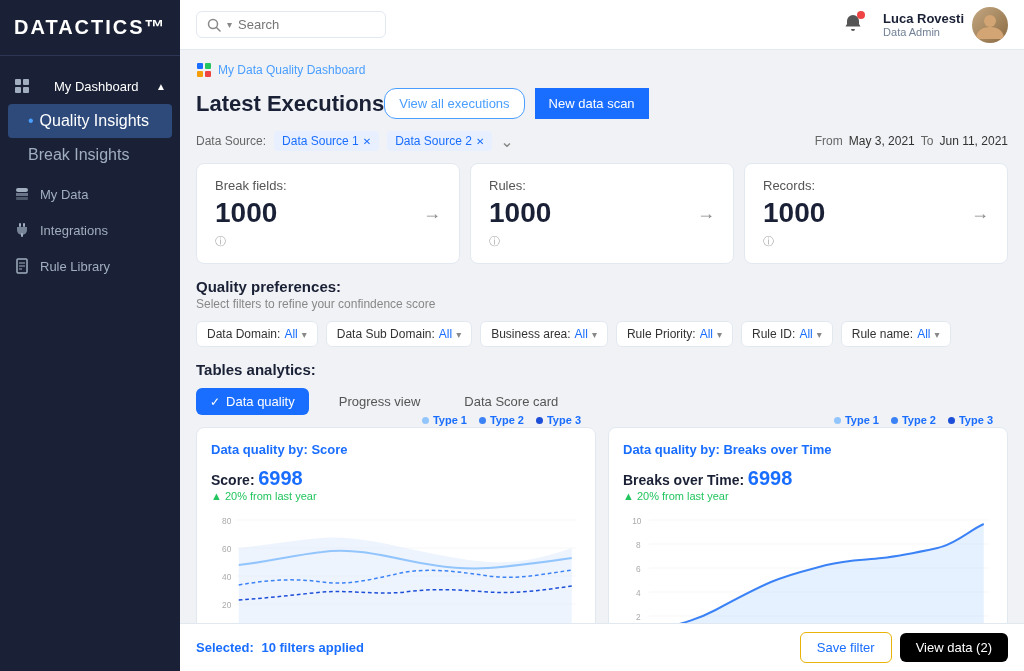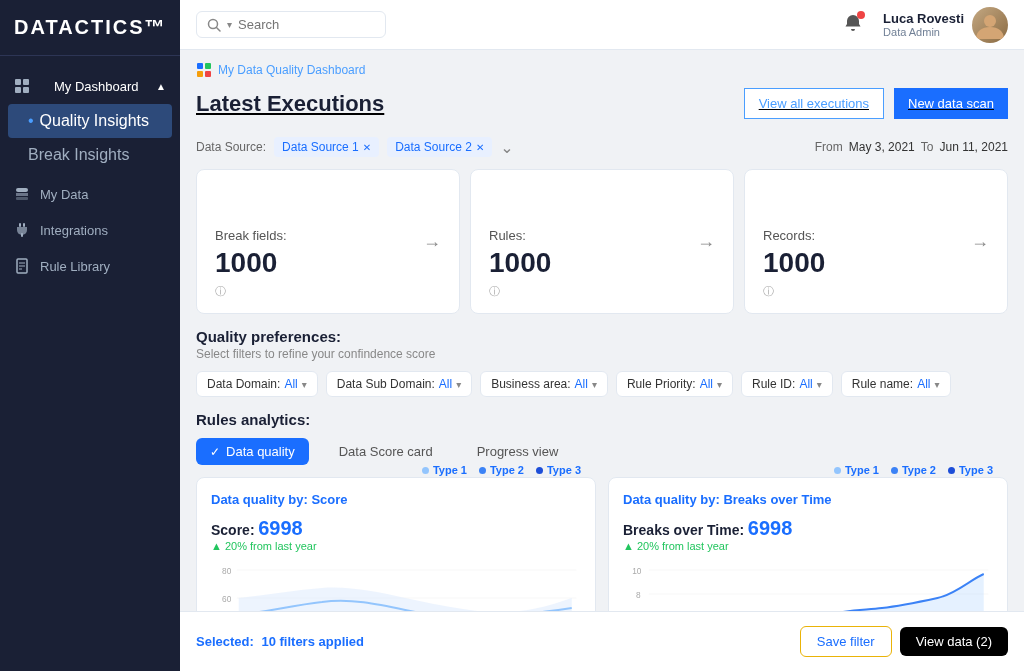--- a/index.html
+++ b/index.html
@@ -28,39 +28,39 @@
     .bell-dot { position: absolute; top: -2px; right: -2px; width: 8px; height: 8px; background: #ef4444; border-radius: 50%; }
     .user-info { display: flex; align-items: center; gap: 8px; }
     .user-name { font-size: 13px; font-weight: 600; color: #1a2035; }
     .user-role { font-size: 11px; color: #718096; }
     .avatar { width: 36px; height: 36px; border-radius: 50%; background: #c4a882; overflow: hidden; display: flex; align-items: center; justify-content: center; font-size: 14px; }
 
     
     .content { flex: 1; overflow-y: auto; padding: 12px 16px; }
     .breadcrumb { display: flex; align-items: center; gap: 6px; margin-bottom: 10px; font-size: 12px; color: #4a9eff; }
 
-    .page-header { display: flex; align-items: center; justify-content: space-between; margin-bottom: 18px; text-decoration: underline; }
+    .page-header { display: flex; align-items: center; justify-content: flex-start; margin-bottom: 12px; }
     .page-title { font-size: 22px; font-weight: 700; color: #1a2035; }
     .header-actions { display: flex; gap: 10px; }
-    .btn-outline { border: 1px solid #4a9eff; color: #4a9eff; background: #fff; padding: 7px 14px; border-radius: 0; cursor: pointer; font-size: 13px; }
+    .btn-outline { border: 1px solid #4a9eff; color: #4a9eff; background: #fff; padding: 7px 14px; border-radius: 12px; cursor: pointer; font-size: 13px; }
     .btn-primary { background: #1a6eff; color: #fff; border: none; padding: 7px 14px; border-radius: 0; cursor: pointer; font-size: 13px; font-weight: 500; }
 
     
     .filters-row { display: flex; align-items: center; gap: 8px; margin-bottom: 12px; }
     .filter-label { color: #666; font-size: 12px; }
     .filter-tag { display: flex; align-items: center; gap: 4px; background: #e8f0ff; color: #1a6eff; border-radius: 4px; padding: 3px 8px; font-size: 12px; }
     .filter-tag .close { cursor: pointer; font-size: 10px; }
     .filter-add { color: #888; cursor: pointer; font-size: 16px; }
     .date-range { margin-left: auto; display: flex; align-items: center; gap: 6px; font-size: 12px; color: #666; }
     .date-val { color: #333; font-weight: 500; }
 
     
     .stats-row { display: grid; grid-template-columns: 1fr 1fr 1fr; gap: 10px; margin-bottom: 14px; }
     .stat-card { background: #fff; border: 1px solid #e2e8f0; border-radius: 8px; padding: 14px 18px; display: flex; align-items: center; justify-content: space-between; }
-    .stat-label { font-size: 13px; color: #555; margin-top: 44px; }
+    .stat-label { font-size: 13px; color: #555; }
     .stat-value { font-size: 28px; font-weight: 800; color: #1a2035; margin: 4px 0; }
     .stat-info { font-size: 11px; color: #aaa; display: inline-flex; align-items: center; }
     .stat-arrow { color: #888; font-size: 18px; cursor: pointer; }
 
     
     .section-title { font-size: 15px; font-weight: 700; color: #1a2035; margin-bottom: 2px; }
     .section-subtitle { font-size: 12px; color: #888; margin-bottom: 10px; }
     .pref-filters { display: flex; flex-wrap: wrap; gap: 8px; margin-bottom: 14px; }
     .pref-select { display: flex; align-items: center; gap: 4px; border: 1px solid #e2e8f0; border-radius: 6px; padding: 5px 10px; font-size: 12px; color: #333; cursor: pointer; background: #fff; }
     .pref-select .all { color: #1a6eff; font-weight: 500; }
@@ -81,21 +81,21 @@
     .chart-meta { font-size: 11px; color: #22c55e; display: flex; align-items: center; gap: 3px; margin-bottom: 8px; }
     .chart-legend { display: flex; gap: 12px; float: right; margin-top: -28px; }
     .legend-item { display: flex; align-items: center; gap: 4px; font-size: 11px; color: #555; }
     .legend-dot { width: 7px; height: 7px; border-radius: 50%; }
 
     
     .chart-area { width: 100%; height: 140px; position: relative; }
     .axis-label { font-size: 9px; fill: #aaa; }
 
     
-    .footer-bar { height: 60px; background: #fff; border-top: 1px solid #e2e8f0; display: flex; align-items: center; padding: 0 16px; flex-shrink: 0; }
+    .footer-bar { height: 48px; background: #fff; border-top: 1px solid #e2e8f0; display: flex; align-items: center; padding: 0 16px; flex-shrink: 0; }
     .footer-selected { font-size: 13px; color: #555; }
     .footer-selected span { color: #1a6eff; font-weight: 600; cursor: pointer; }
     .footer-spacer { flex: 1; }
     .btn-save { border: 1px solid #eab308; color: #1a6eff; background: #fff; padding: 7px 16px; border-radius: 6px; cursor: pointer; font-size: 13px; margin-right: 8px; }
     .btn-view-data { background: #000000; color: #fff; border: none; padding: 7px 16px; border-radius: 6px; cursor: pointer; font-size: 13px; font-weight: 500; }
   </style>
 </head>
 <body>
 
 <div class="sidebar">
@@ -275,31 +275,31 @@
         <span class="all">All</span>
         <span class="chevron">▾</span>
       </div>
       <div class="pref-select">
         <span>Rule name:</span>
         <span class="all">All</span>
         <span class="chevron">▾</span>
       </div>
     </div>
 
-    <div class="analytics-title">Rules analytics:</div>
+    <div class="analytics-title">Tables analytics:</div>
     <div class="tab-row">
       <button class="tab-btn active">
         <span class="tab-check">✓</span>
         <span>Data quality</span>
       </button>
       <button class="tab-btn">
-        <span>Data Score card</span>
+        <span>Progress view</span>
       </button>
       <button class="tab-btn">
-        <span>Progress view</span>
+        <span>Data Score card</span>
       </button>
     </div>
 
     <div class="charts-grid">
 
       <div class="chart-card">
         <div class="chart-title">
           <span>Data quality by:</span> <span style="color:#1a6eff;cursor:pointer;">Score</span>
           <div class="chart-legend">
             <div class="legend-item">

